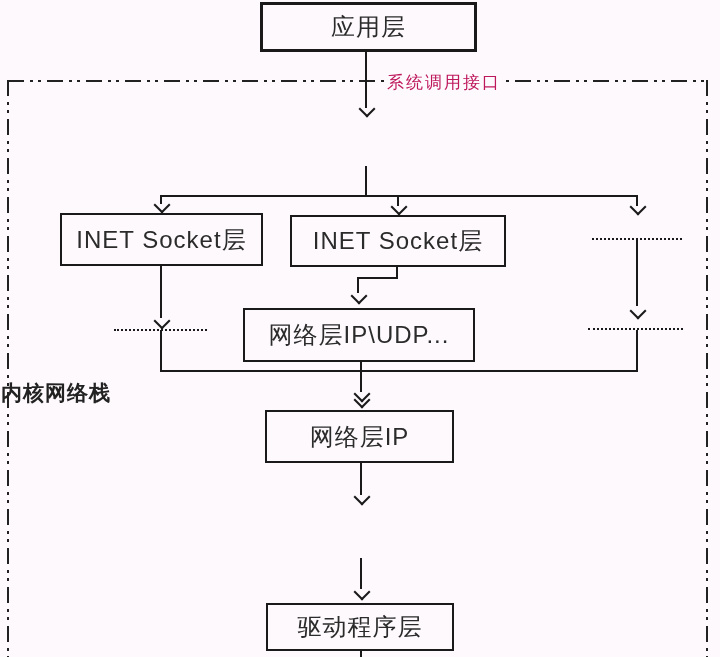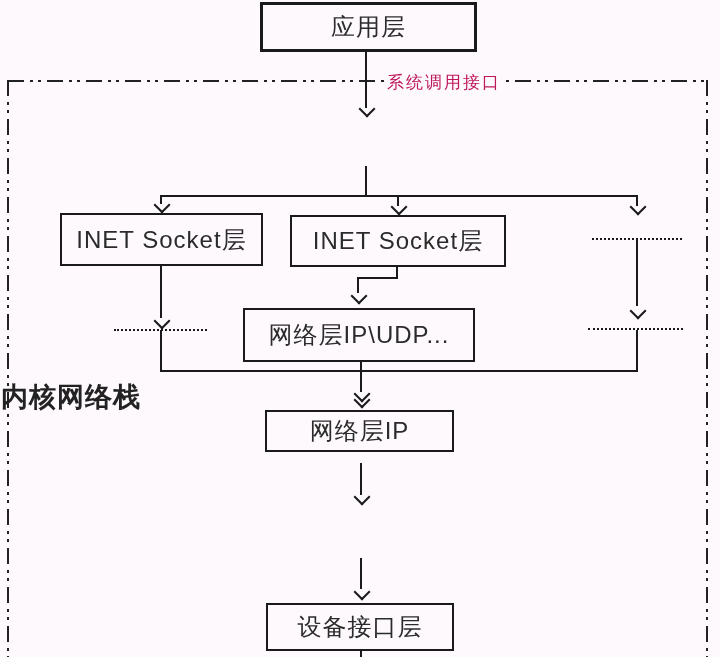--- a/index.html
+++ b/index.html
@@ -58,21 +58,21 @@
   }
   #syscall-label{
     left:384px;top:71px;
     font-size:17px;
     letter-spacing:2px;
     background:#fdf9fc;
     padding:0 3px;
   }
   #kernel-label{
     left:1px;top:379px;
-    font-size:27px;
+    font-size:21px;
     font-weight:600;
     letter-spacing:1px;
     color:#222;
   }
 </style>
 </head>
 <body>
 
 <div id="stage">
 
@@ -125,16 +125,16 @@
 
   <div class="ln" style="left:360px;top:558px;width:2px;height:31px;"></div>
   <div class="chev" style="left:356px;top:586px;"></div>
 
   <div class="ln" style="left:360px;top:651px;width:2px;height:6px;"></div>
 
   <div class="node thick" style="left:260px;top:2px;width:217px;height:50px;">应用层</div>
   <div class="node" style="left:60px;top:213px;width:203px;height:53px;">INET Socket层</div>
   <div class="node" style="left:290px;top:215px;width:216px;height:52px;">INET Socket层</div>
   <div class="node" style="left:243px;top:308px;width:232px;height:54px;">网络层IP\UDP...</div>
-  <div class="node" style="left:265px;top:410px;width:189px;height:42px;text-align:right;">网络层IP</div>
-  <div class="node" style="left:266px;top:603px;width:188px;height:48px;">设备接口层</div>
+  <div class="node" style="left:265px;top:410px;width:189px;height:53px;text-align:right;">网络层IP</div>
+  <div class="node" style="left:266px;top:603px;width:188px;height:48px;">驱动程序层</div>
 
 </div>
 
 </body></html>

